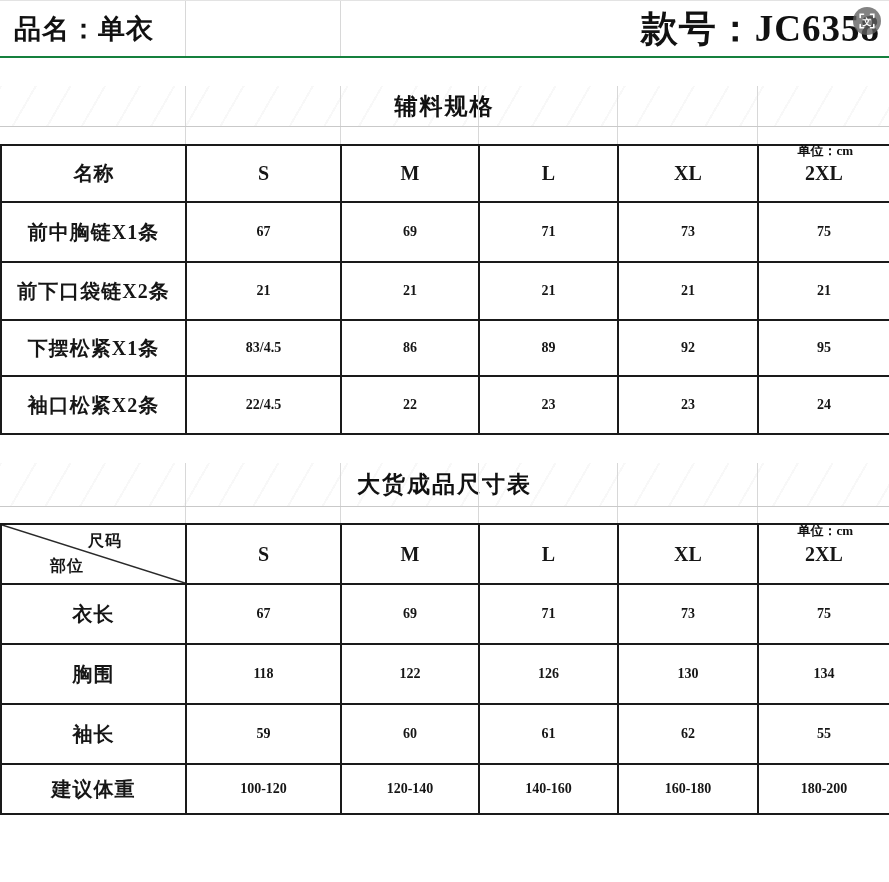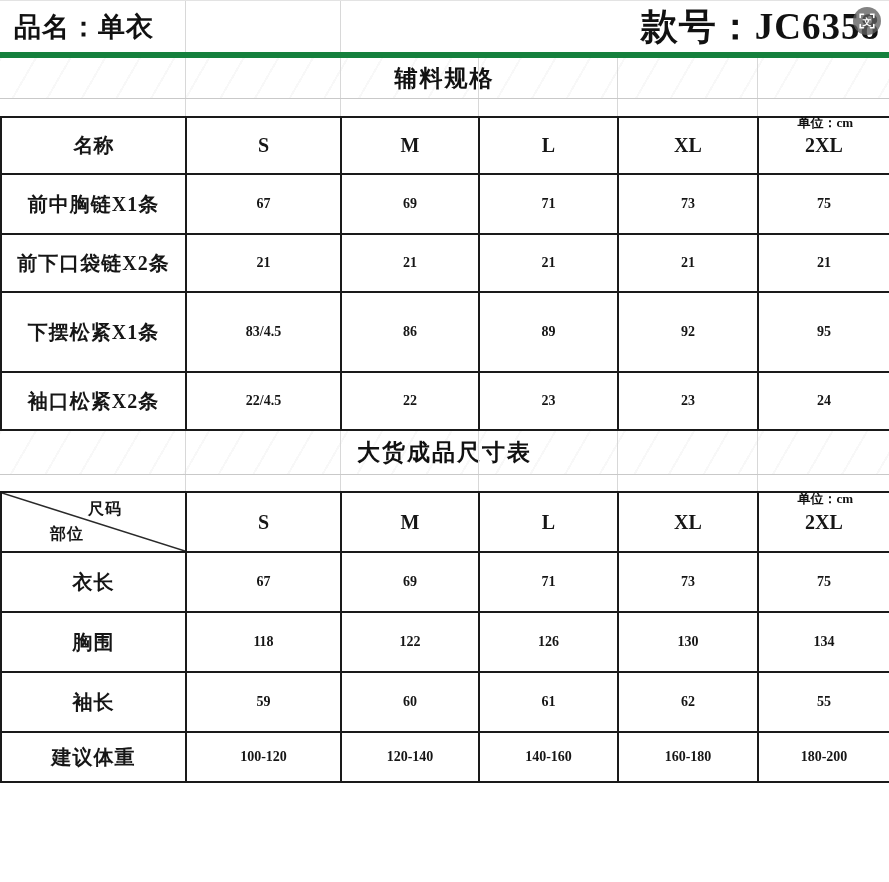--- a/index.html
+++ b/index.html
@@ -10,41 +10,42 @@
     font-family:"Liberation Serif","DejaVu Serif",serif;
     color:#111;
     overflow:hidden;
     border-top:1px solid #e3e3e3;
     box-sizing:border-box;
   }
   
   .band{position:relative;box-sizing:border-box;}
   .band-header{
     height:57px;
-    border-bottom:6px solid #15803d;
+    border-bottom:2px solid #15803d;
   }
   .product-name{
     position:absolute;left:14px;top:50%;transform:translateY(-50%);
     font-size:27px;font-weight:700;letter-spacing:1px;white-space:nowrap;
   }
   .style-number{
     position:absolute;left:400px;width:480px;top:50%;transform:translateY(-50%);
     text-align:right;font-size:37px;font-weight:700;letter-spacing:1px;white-space:nowrap;
   }
   .icon-circle{
     position:absolute;top:6px;right:8px;width:28px;height:28px;border-radius:50%;
     background:rgba(95,95,95,0.78);
     display:flex;align-items:center;justify-content:center;
     cursor:pointer;
   }
   .band-title{
     height:40px;
     display:flex;align-items:center;justify-content:center;
     font-size:23px;font-weight:700;letter-spacing:2px;
     background-image:repeating-linear-gradient(120deg, rgba(0,0,0,0.028) 0 2px, transparent 2px 30px);
+    margin-top:28px;
   }
   .band-title-2{height:43px;}
   .band-unit{
     height:18px;
     border-top:1px solid #c9c9c9;
     text-align:right;
   }
   .band-unit-2{height:17px;}
   .unit-label{
     display:inline-block;margin-right:36px;
@@ -62,21 +63,21 @@
     text-align:center;vertical-align:middle;
     font-weight:700;color:#161616;
     padding:0;overflow:hidden;
   }
   table.spec td{font-size:14px;}
   table.spec thead th{font-size:20px;}
   table.spec tbody th{font-size:20px;letter-spacing:1px;}
   #table1 thead tr{height:57px;}
   #table1 tbody tr{height:60px;}
   #table1 tbody tr:nth-child(2){height:58px;}
-  #table1 tbody tr:nth-child(3){height:80px;}
+  #table1 tbody tr:nth-child(3){height:56px;}
   #table1 tbody tr:nth-child(4){height:58px;}
   #table2 thead tr{height:60px;}
   #table2 tbody tr{height:60px;}
   #table2 tbody tr:last-child{height:50px;}
   
   .corner-cell{position:relative;padding:0;}
   .corner-cell svg{position:absolute;left:0;top:0;width:100%;height:100%;display:block;}
   .corner-top{position:absolute;left:86px;top:6px;font-size:16px;font-weight:700;letter-spacing:1px;}
   .corner-bottom{position:absolute;left:48px;top:31px;font-size:16px;font-weight:700;letter-spacing:1px;}
 </style>

